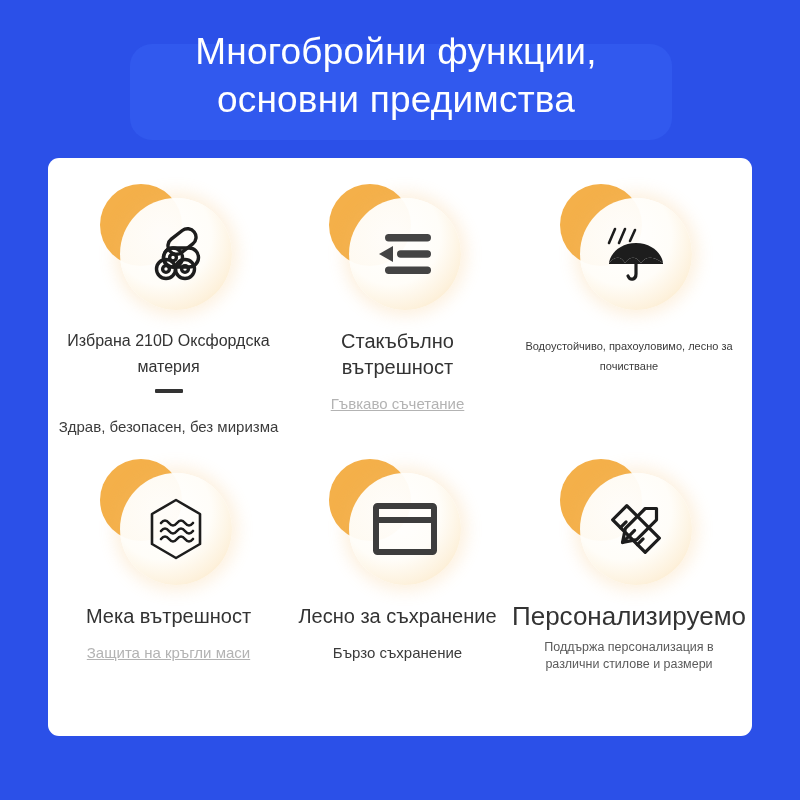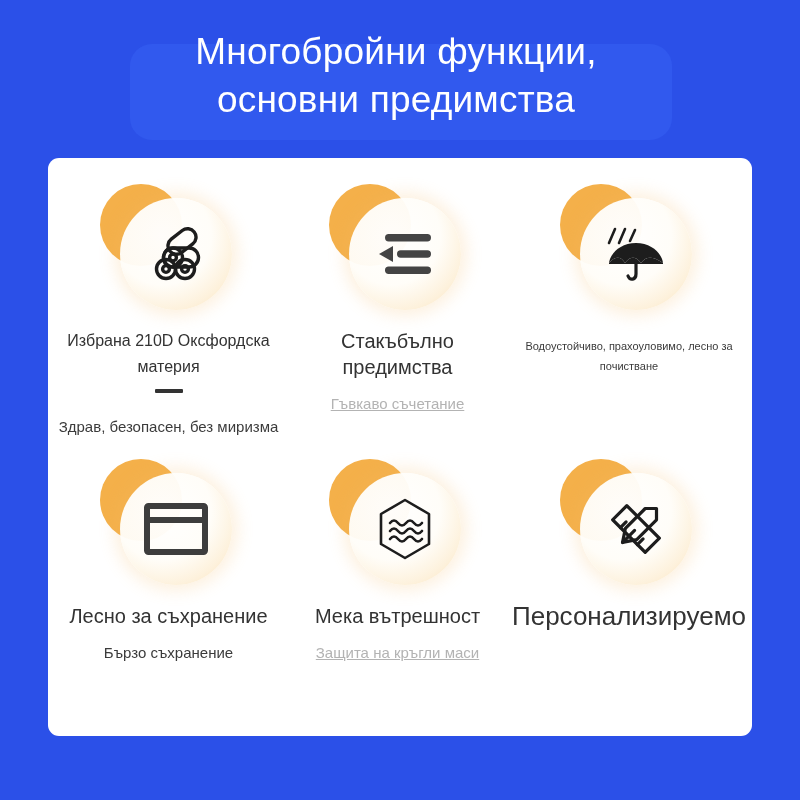--- a/index.html
+++ b/index.html
@@ -212,21 +212,21 @@
         <div class="glyph">
           <svg width="60" height="48" viewBox="0 0 60 48" fill="#444444">
             <rect x="10" y="4" width="46" height="7.5" rx="3.7"></rect>
             <rect x="22" y="20.2" width="34" height="7.5" rx="3.7"></rect>
             <rect x="10" y="36.4" width="46" height="7.5" rx="3.7"></rect>
             <path d="M4 24 L18 16 L18 32 Z"></path>
           </svg>
         </div>
       </div>
       <div class="f-title">Стакъбълно
-предимства</div>
+вътрешност</div>
       <div class="f-sub muted">Гъвкаво съчетание</div>
     </div>
 
     <div class="feature cell-3">
       <div class="badge">
         <div class="blob-orange"></div>
         <div class="blob-white"></div>
         <div class="glyph">
           <svg width="66" height="62" viewBox="0 0 66 62" fill="none">
             <g stroke="#1d1d1d" stroke-width="2.6" stroke-linecap="round">
@@ -237,50 +237,50 @@
             <path d="M33 20 C17 20 7 31 6 40 L60 40 C59 31 49 20 33 20 Z" fill="#1d1d1d"></path>
             <path d="M6 40 C12 33 18 33 22 40 C27 33 33 33 38 40 C43 33 50 33 60 40" fill="#ffffff" stroke="none"></path>
             <path d="M6 40 C12 33 18 33 22 40 C27 33 33 33 38 40 C43 33 50 33 60 40 L60 41 L6 41 Z" fill="#1d1d1d"></path>
             <path d="M33 40 L33 51 C33 57 27 58 25 53" stroke="#1d1d1d" stroke-width="3.2" fill="none" stroke-linecap="round"></path>
           </svg>
         </div>
       </div>
       <div class="f-sub tiny">Водоустойчиво, прахоуловимо, лесно за почистване</div>
     </div>
 
-    <div class="feature cell-5">
-      <div class="badge">
-        <div class="blob-orange"></div>
-        <div class="blob-white"></div>
-        <div class="glyph">
-          <svg width="64" height="52" viewBox="0 0 64 52" fill="none">
-            <rect x="3" y="3" width="58" height="46" rx="1.5" stroke="#3d3d3d" stroke-width="6"></rect>
-            <line x1="6" y1="17" x2="58" y2="17" stroke="#3d3d3d" stroke-width="6"></line>
-          </svg>
-        </div>
-      </div>
-      <div class="f-title">Лесно за съхранение</div>
-      <div class="f-sub">Бързо съхранение</div>
-    </div>
-
     <div class="feature cell-4">
       <div class="badge">
         <div class="blob-orange"></div>
         <div class="blob-white"></div>
         <div class="glyph">
           <svg width="64" height="64" viewBox="0 0 64 64" fill="none" stroke="#1d1d1d" stroke-width="2.6">
             <path d="M32 3 L56 17 L56 47 L32 61 L8 47 L8 17 Z" stroke-linejoin="round"></path>
             <path d="M17 26 q4 -5 8 0 t8 0 t8 0 t8 0" stroke-linecap="round"></path>
             <path d="M17 34 q4 -5 8 0 t8 0 t8 0 t8 0" stroke-linecap="round"></path>
             <path d="M17 42 q4 -5 8 0 t8 0 t8 0 t8 0" stroke-linecap="round"></path>
           </svg>
         </div>
       </div>
       <div class="f-title">Мека вътрешност</div>
       <div class="f-sub muted">Защита на кръгли маси</div>
+    </div>
+
+    <div class="feature cell-5">
+      <div class="badge">
+        <div class="blob-orange"></div>
+        <div class="blob-white"></div>
+        <div class="glyph">
+          <svg width="64" height="52" viewBox="0 0 64 52" fill="none">
+            <rect x="3" y="3" width="58" height="46" rx="1.5" stroke="#3d3d3d" stroke-width="6"></rect>
+            <line x1="6" y1="17" x2="58" y2="17" stroke="#3d3d3d" stroke-width="6"></line>
+          </svg>
+        </div>
+      </div>
+      <div class="f-title">Лесно за съхранение</div>
+      <div class="f-sub">Бързо съхранение</div>
     </div>
 
     <div class="feature cell-6">
       <div class="badge">
         <div class="blob-orange"></div>
         <div class="blob-white"></div>
         <div class="glyph">
           <svg width="66" height="66" viewBox="0 0 66 66" fill="none" stroke="#1d1d1d" stroke-width="3.2" stroke-linejoin="round" stroke-linecap="round">
             <g transform="rotate(45 33 33)">
               <path d="M33 4 L41 12 L41 40 L33 52 L25 40 L25 12 Z"></path>
@@ -289,16 +289,18 @@
             <g transform="rotate(-45 33 33)">
               <path d="M33 10 L43 10 L43 56 L23 56 L23 10 Z"></path>
               <line x1="23" y1="21" x2="31" y2="21"></line>
               <line x1="23" y1="33" x2="31" y2="33"></line>
               <line x1="23" y1="45" x2="31" y2="45"></line>
             </g>
           </svg>
         </div>
       </div>
       <div class="f-title">Персонализируемо</div>
+      <div class="f-sub xsmall">Поддържа персонализация в
+различни стилове и размери</div>
     </div>
 
   </div>
 </div>
 
 </body></html>

